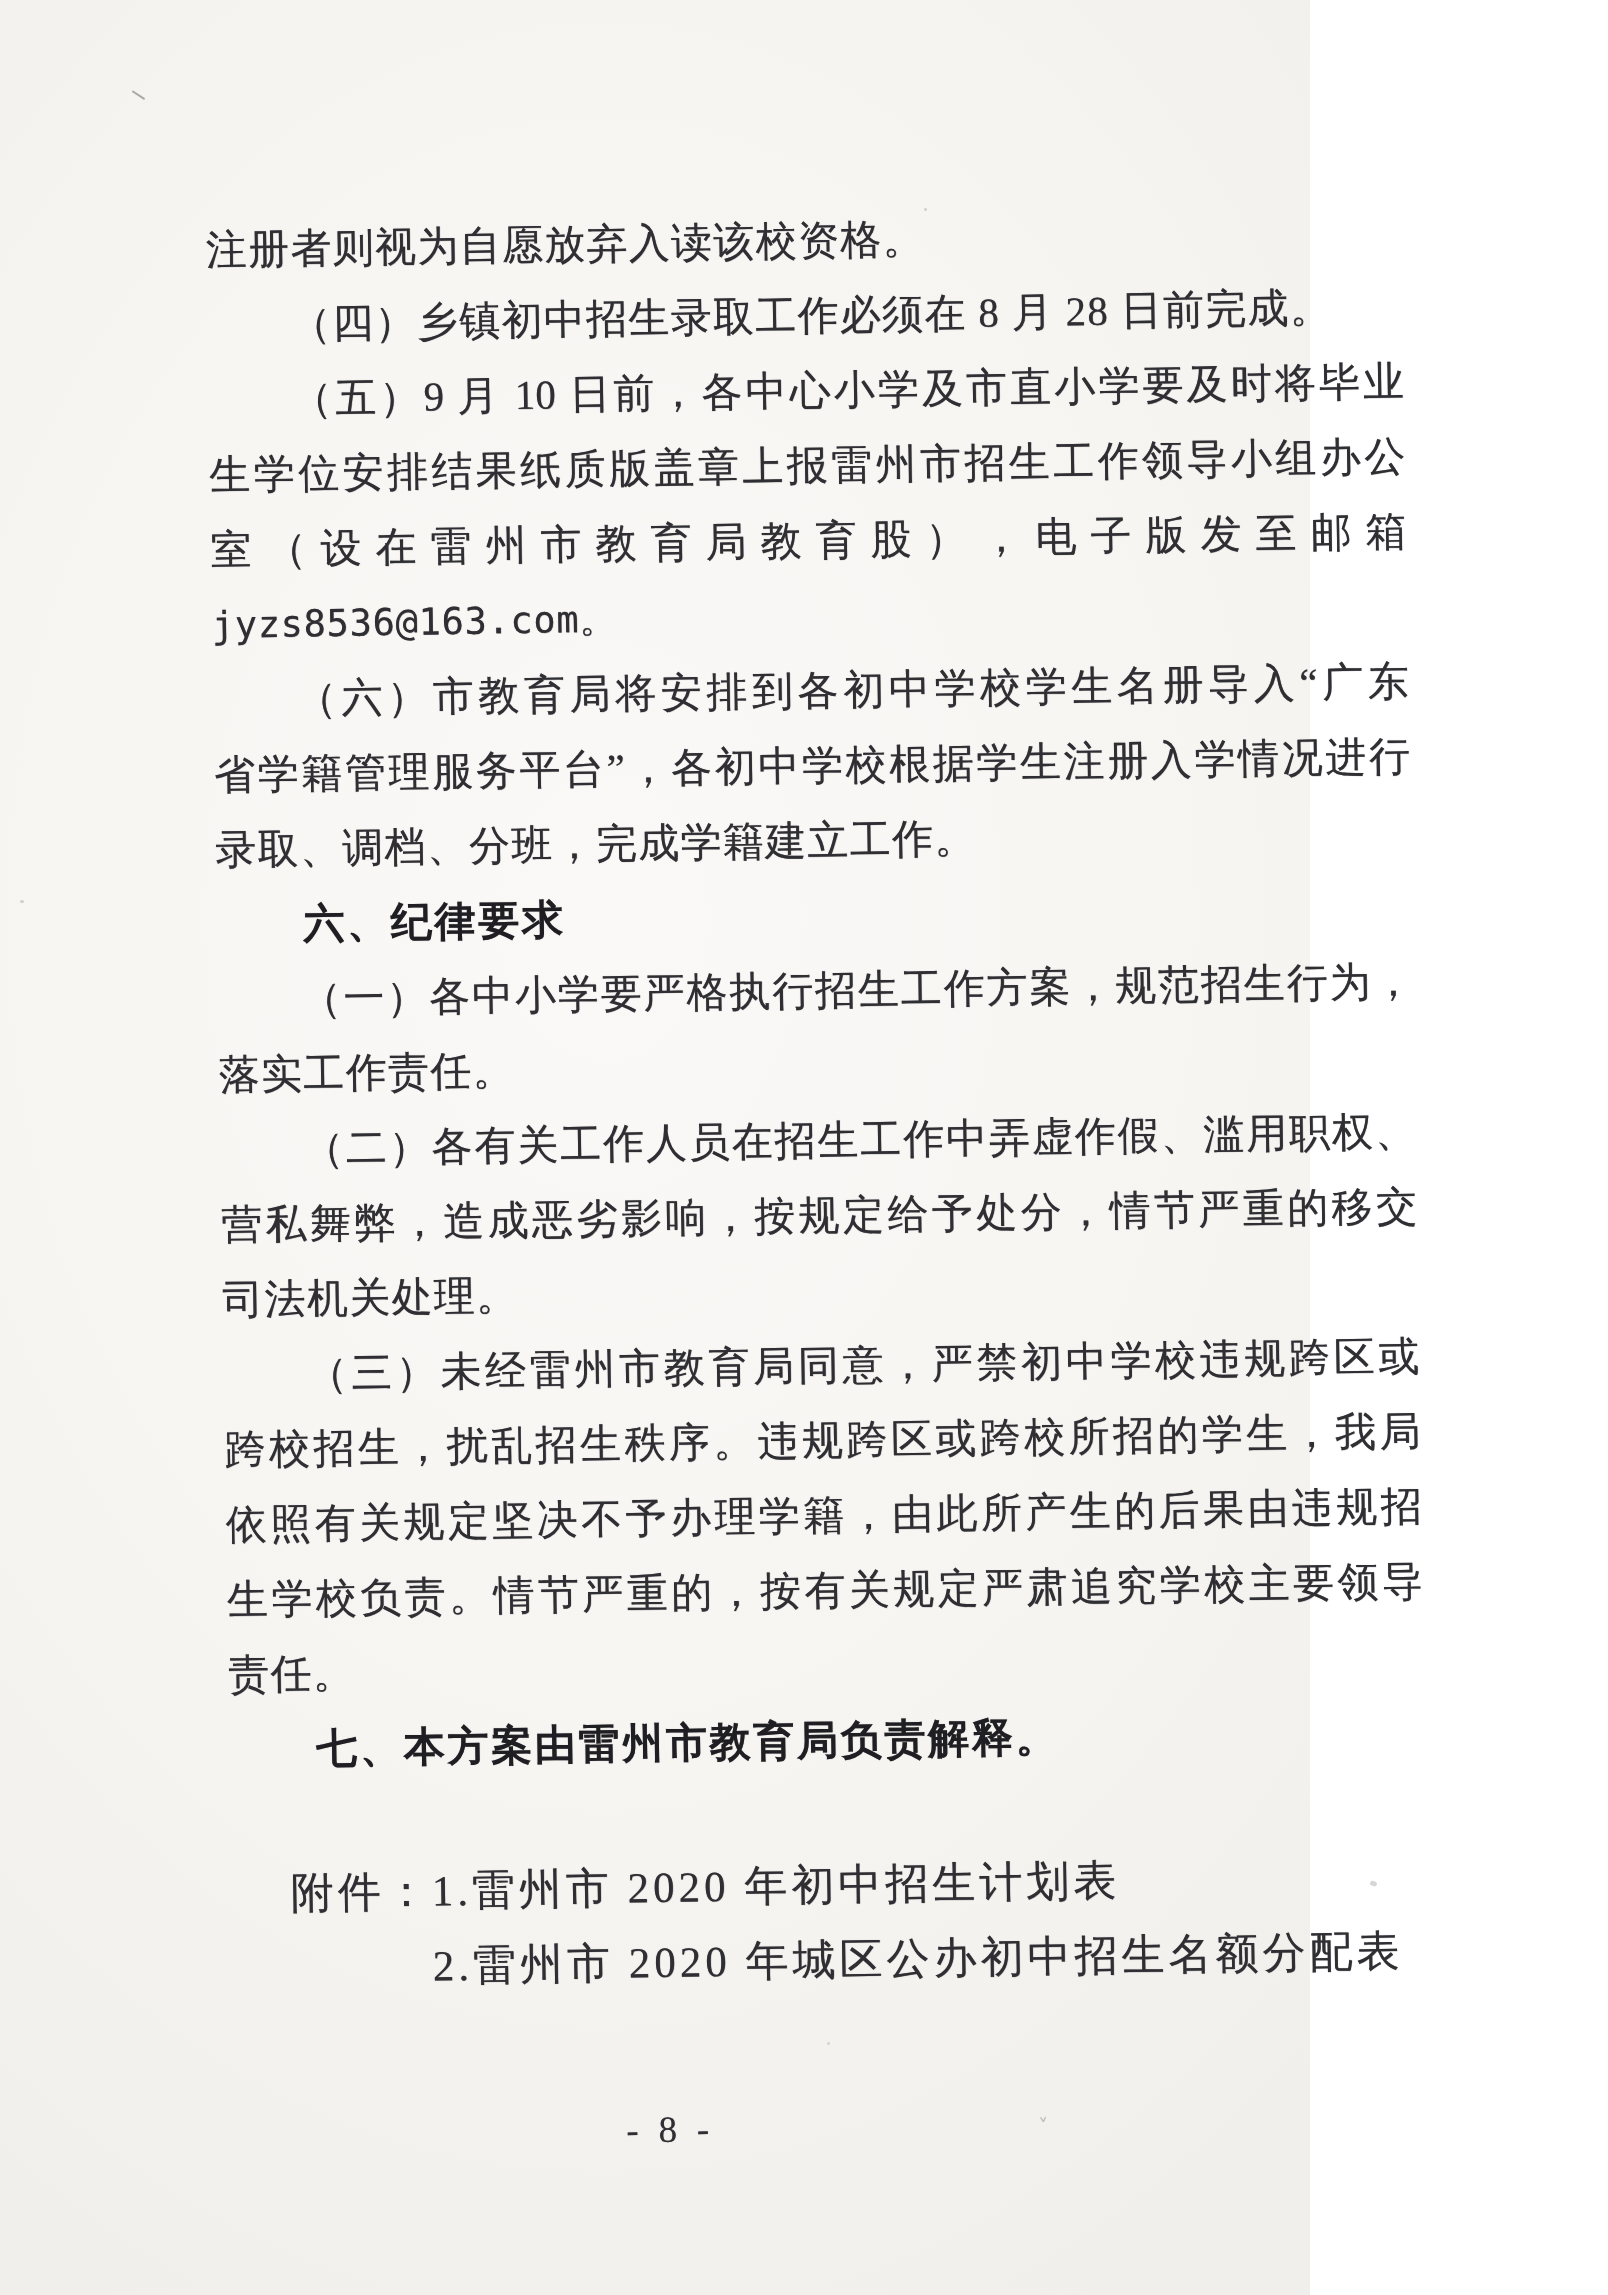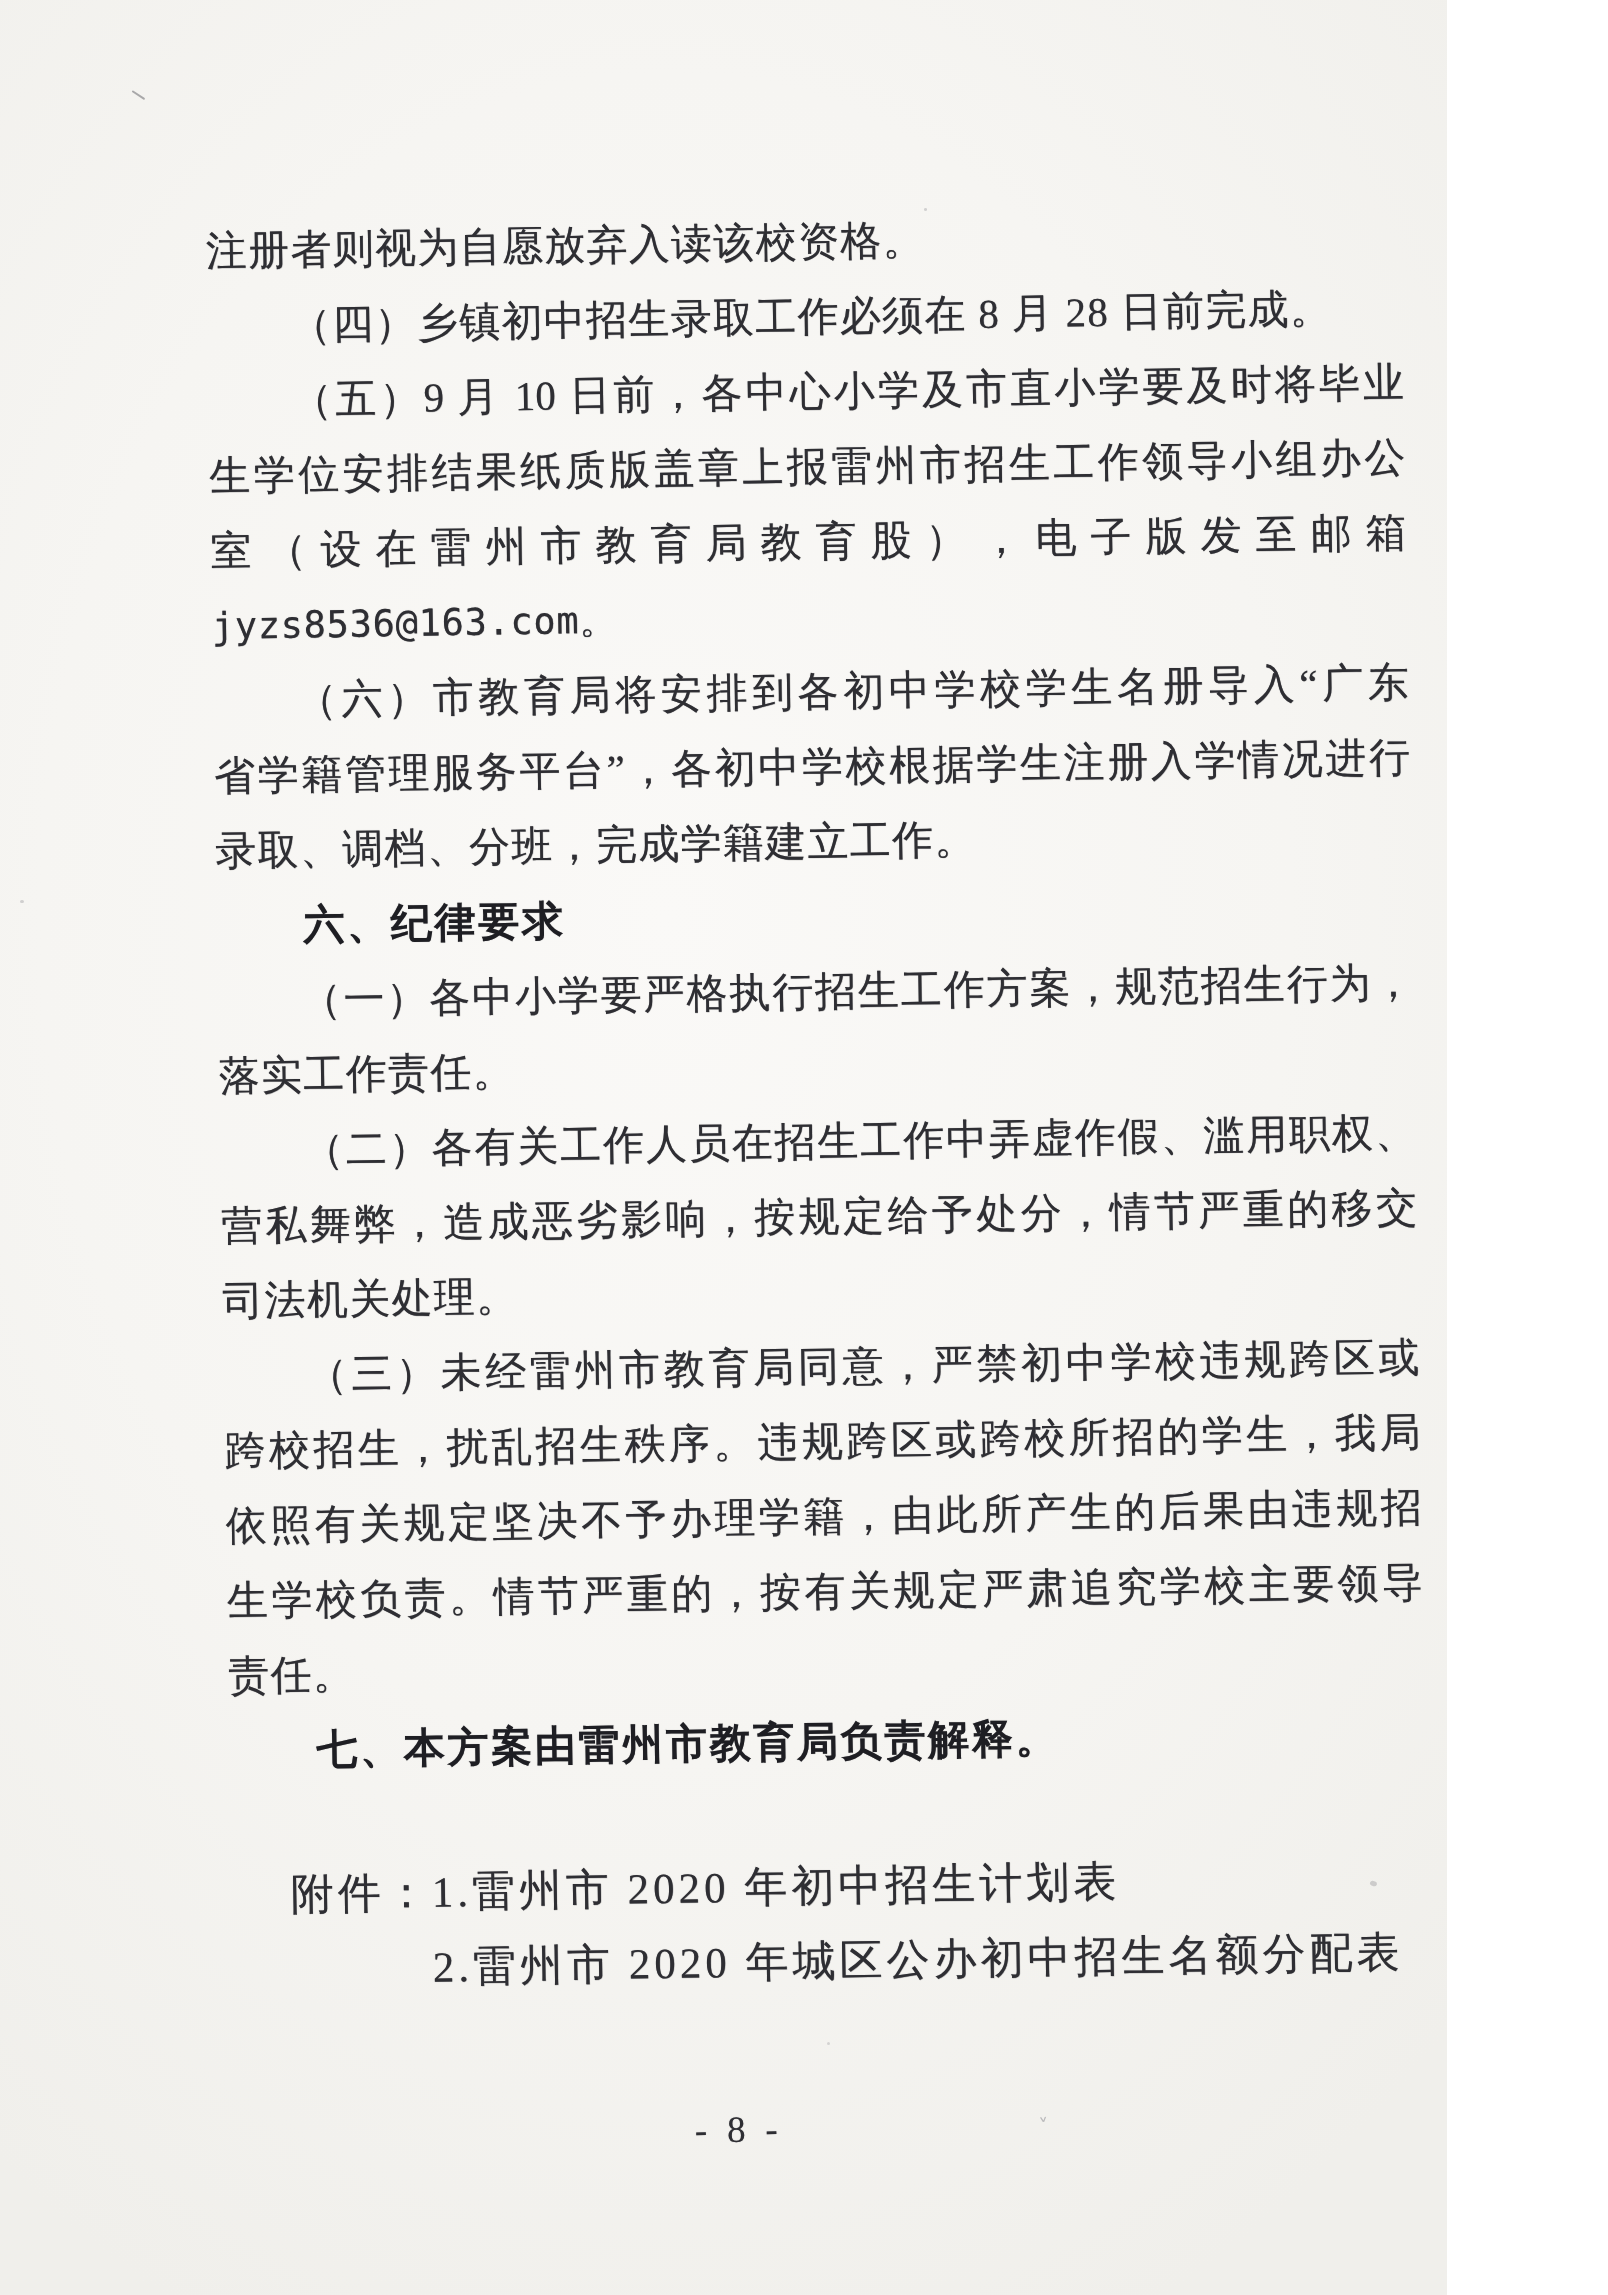--- a/index.html
+++ b/index.html
@@ -4,21 +4,21 @@
 <style>
   html, body {
     margin: 0;
     padding: 0;
     width: 1609px;
     height: 2295px;
     overflow: hidden;
   }
   .page {
     position: relative;
-    width: 1447px;
+    width: 1310px;
     height: 2295px;
     background:
       radial-gradient(ellipse 1135px 1536px at 46% 40%, #faf9f7 0%, #f6f5f2 55%, #f0efeb 100%);
   }
   
   .scan {
     position: absolute;
     inset: 0;
     transform: rotate(-0.9deg);
     transform-origin: 50% 50%;

